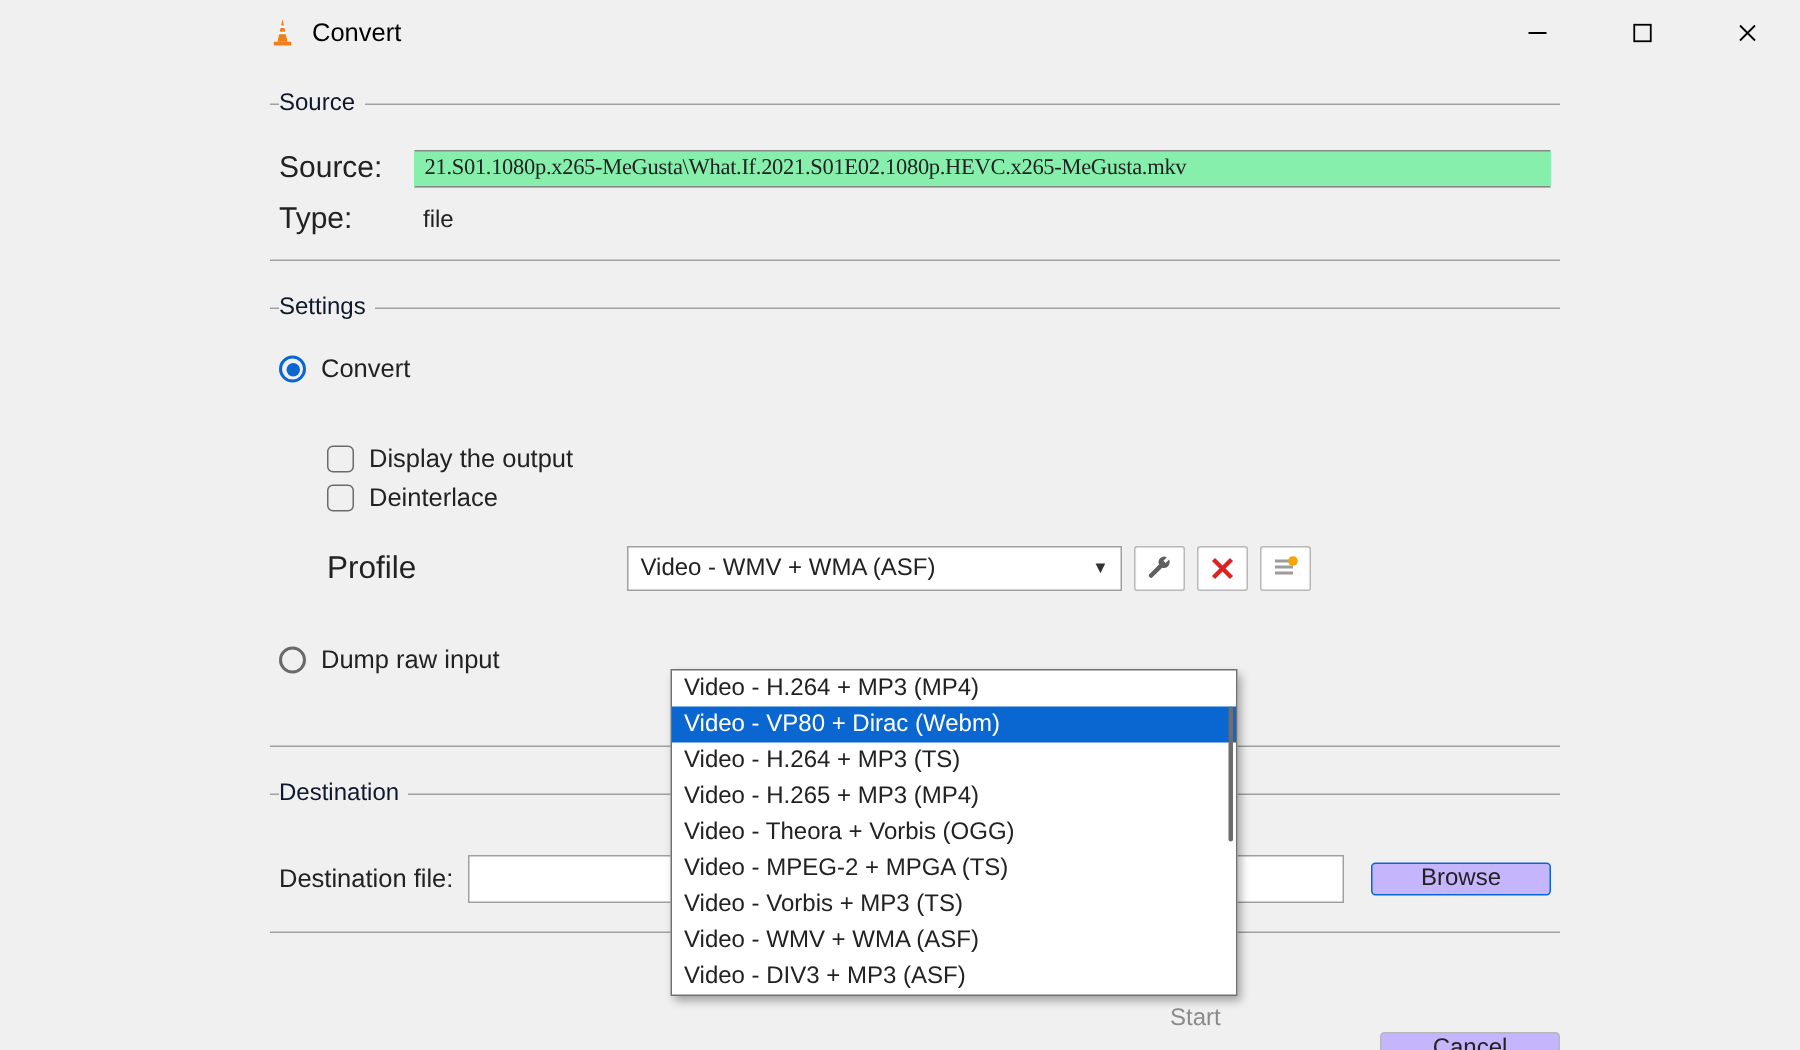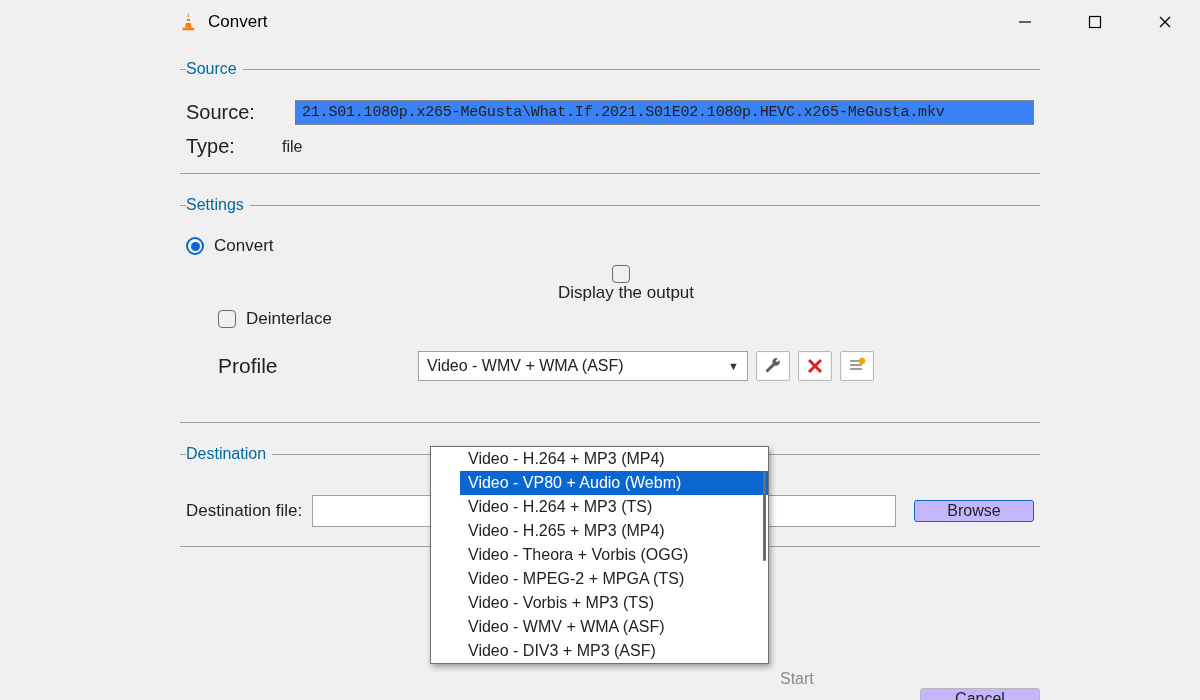--- a/index.html
+++ b/index.html
@@ -8,41 +8,41 @@
   
   .titlebar { height:44px; display:flex; align-items:center; padding:0 0 0 180px; position:relative; }
   .titlebar .cone { width:20px; height:20px; margin-right:8px; display:inline-flex; }
   .titlebar .title { font-size:17px; color:#000; }
   .winbtns { position:absolute; right:0; top:0; display:flex; }
   .winbtn { width:70px; height:44px; display:flex; align-items:center; justify-content:center; font-family:"Segoe MDL2 Assets","Segoe UI Symbol",sans-serif; font-size:14px; }
   .winbtn svg { stroke:#000; stroke-width:1.2; fill:none; }
   
   .client { position:absolute; left:180px; top:60px; right:160px; bottom:0; }
   fieldset.group { border:1px solid #A0A0A0; border-left:none; border-right:none; border-bottom:none; margin:0 0 24px 0; padding:16px 6px 8px 6px; position:relative; }
-  fieldset.group > legend { padding:0 6px 0 0; font-size:16px; color:#0369a1; }
+  fieldset.group > legend { padding:0 6px 0 0; font-size:16px; color:#0f172a; }
   fieldset.group::after { content:""; position:absolute; left:0; right:0; bottom:-2px; height:1px; background:#A0A0A0; }
   .row { display:flex; align-items:center; margin:6px 0; }
   .lbl { width:90px; font-size:20px; }
-  .sunken { flex:1; border:1px solid transparent; border-bottom:1px solid #888; border-top:1px solid #888; padding:3px 6px; background:#3b82f6; font-family:Liberation Mono, monospace; font-size:15px; letter-spacing:-.2px;margin-left:19px; }
+  .sunken { flex:1; border:1px solid transparent; border-bottom:1px solid #888; border-top:1px solid #888; padding:3px 6px; background:#86efac; font-family:Liberation Serif, serif; font-size:15px; letter-spacing:-.2px; }
   .typeval { padding-left:6px; font-size:16px; }
   
   .radio { width:18px; height:18px; border:2px solid #696969; border-radius:50%; margin-right:10px; display:inline-flex; align-items:center; justify-content:center; flex:none; }
   .radio.checked { border-color:#0A66D0; }
   .radio.checked::after { content:""; width:9px; height:9px; border-radius:50%; background:#0A66D0; }
   .radio-label { font-size:17px; }
   .chk { width:18px; height:18px; border:1.5px solid #6A6A6A; border-radius:4px; margin-right:10px; flex:none; }
   .indent { margin-left:32px; }
   
   .profile-row { display:flex; align-items:center; margin-top:22px; }
   .profile-row .plabel { width:200px; margin-left:32px; font-size:21px; }
   .combo { width:330px; height:30px; border:1px solid #A0A0A0; background:#fff; display:flex; align-items:center; padding:0 8px; position:relative; font-size:16px; }
   .combo .caret { position:absolute; right:8px; top:50%; transform:translateY(-50%); font-size:11px; color:#333; }
   .iconbtn { width:34px; height:30px; border:1px solid #B8B8B8; border-radius:2px; background:#fff; margin-left:8px; display:flex; align-items:center; justify-content:center; box-shadow:0 0 0 0.5px rgba(0,0,0,.05) inset; }
   
-  .dropdown { position:absolute; left:430px; top:446px; width:339px; background:#fff; border:1px solid #707070; box-shadow:2px 3px 6px rgba(0,0,0,.35); z-index:50;padding-left:29px; }
+  .dropdown { position:absolute; left:447px; top:446px; width:378px; background:#fff; border:1px solid #707070; box-shadow:2px 3px 6px rgba(0,0,0,.35); z-index:50; }
   .dropdown .opt { padding:1px 8px 1px 8px; font-size:16px; line-height:22px; white-space:nowrap; }
   .dropdown .opt.sel { background:#0A66D0; color:#fff; }
   .dropdown .scrollbar { position:absolute; right:2px; top:24px; width:3px; height:90px; background:#6d6d6d; border-radius:2px; }
   
   .dest-row { display:flex; align-items:center; margin-top:16px; }
   .dest-row .dlabel { font-size:17px; margin-right:10px; }
   .dest-input { flex:1; height:32px; border:1px solid #A0A0A0; background:#fff; }
   .btn { height:22px; min-width:120px; border:1px solid #B8B8B8; border-radius:3px; background:#c4b5fd; margin-left:18px; font-size:16px; display:flex; align-items:center; justify-content:center; }
   .btn.primary { border:1.5px solid #0A66D0; }
   .bottom-btns { position:absolute; right:0; bottom:-10px; display:flex; }
@@ -98,21 +98,21 @@
     </fieldset>
 
     <fieldset class="group" style="padding-bottom:40px;">
       <legend>Settings</legend>
 
       <div class="row" style="margin-top:6px;">
         <span class="radio checked"></span>
         <span class="radio-label" style="font-weight:500;">Convert</span>
       </div>
 
-      <div class="row indent" style="margin-top:9px;flex-direction:column;">
+      <div class="row indent" style="margin-top:40px;">
         <span class="chk"></span>
         <span class="radio-label">Display the output</span>
       </div>
       <div class="row indent">
         <span class="chk"></span>
         <span class="radio-label">Deinterlace</span>
       </div>
 
       <div class="profile-row">
         <span class="plabel">Profile</span>
@@ -134,20 +134,24 @@
         <div class="iconbtn">
           <svg width="18" height="18" viewBox="0 0 18 18">
             <rect x="2" y="3" width="12" height="2" fill="#9c9c9c"></rect>
               <rect x="2" y="7" width="12" height="2" fill="#9c9c9c"></rect>
               <rect x="2" y="11" width="12" height="2" fill="#9c9c9c"></rect>
             <circle cx="14" cy="4" r="3.2" fill="#F7A400"></circle>
           </svg>
         </div>
       </div>
 
+      <div class="row" style="margin-top:36px;">
+        <span class="radio"></span>
+        <span class="radio-label">Dump raw input</span>
+      </div>
     </fieldset>
 
     <fieldset class="group" style="padding-bottom:18px;">
       <legend>Destination</legend>
       <div class="dest-row">
         <span class="dlabel">Destination file:</span>
         <div class="dest-input"></div>
         <div class="btn primary">Browse</div>
       </div>
     </fieldset>
@@ -155,21 +159,21 @@
     <div class="bottom-btns">
       <div class="btn" style="min-width:120px;">Cancel</div>
     </div>
   </div>
 
   <div class="start-ghost">Start</div>
 
   <div class="dropdown" id="profile-dropdown">
 
     <div class="opt">Video - H.264 + MP3 (MP4)</div>
-      <div class="opt sel">Video - VP80 + Audio (Webm)</div>
+      <div class="opt sel">Video - VP80 + Dirac (Webm)</div>
       <div class="opt">Video - H.264 + MP3 (TS)</div>
       <div class="opt">Video - H.265 + MP3 (MP4)</div>
       <div class="opt">Video - Theora + Vorbis (OGG)</div>
       <div class="opt">Video - MPEG-2 + MPGA (TS)</div>
       <div class="opt">Video - Vorbis + MP3 (TS)</div>
       <div class="opt">Video - WMV + WMA (ASF)</div>
       <div class="opt">Video - DIV3 + MP3 (ASF)</div>
       <div class="scrollbar"></div>
   </div>
 

